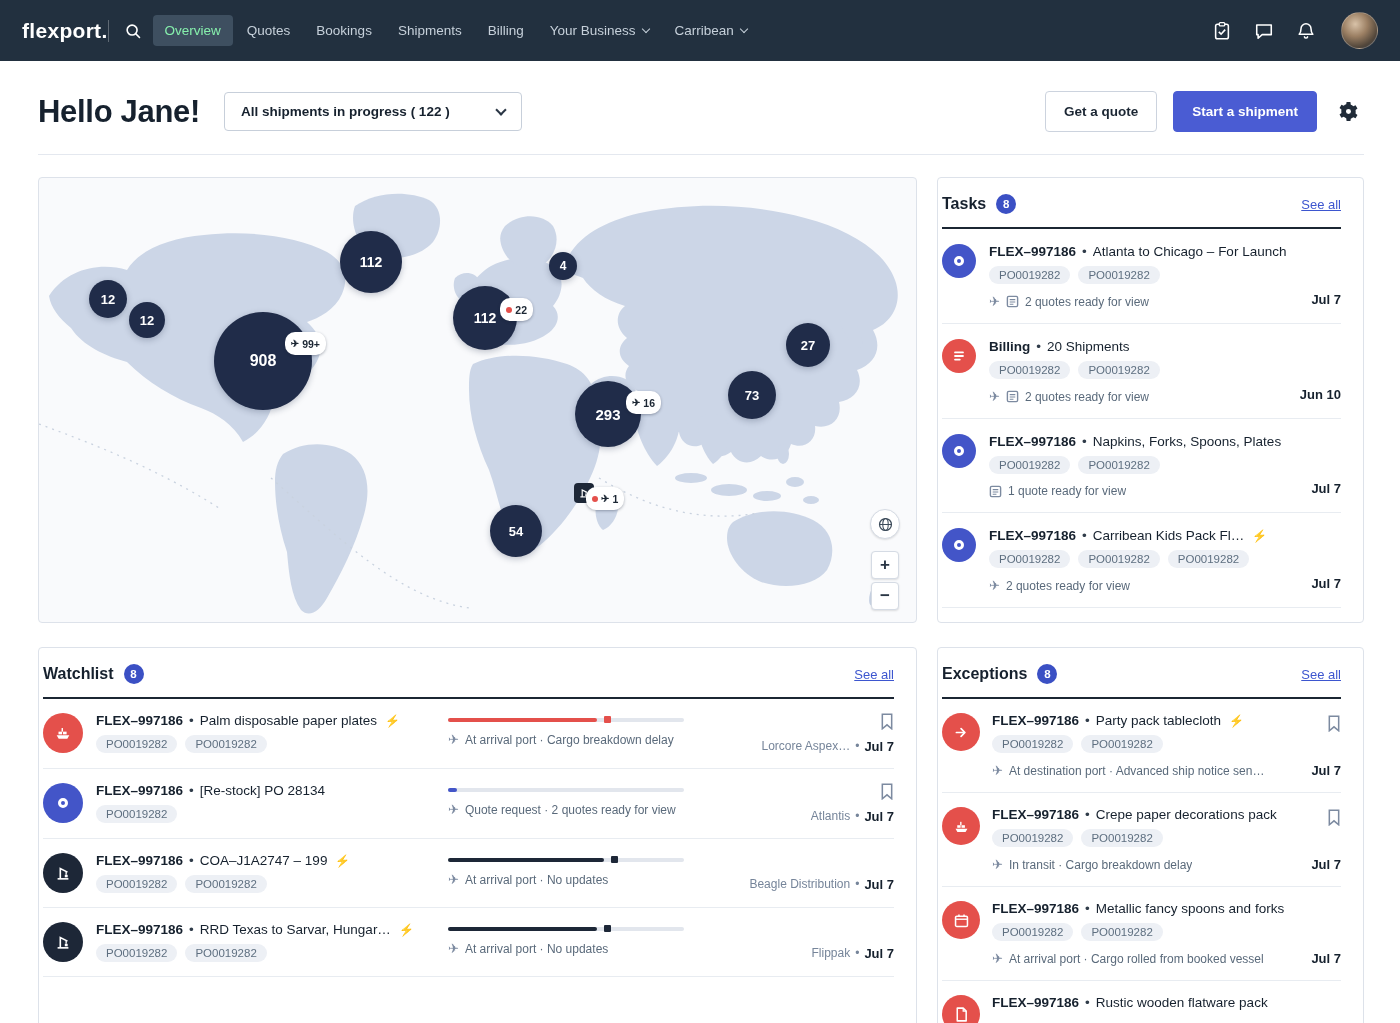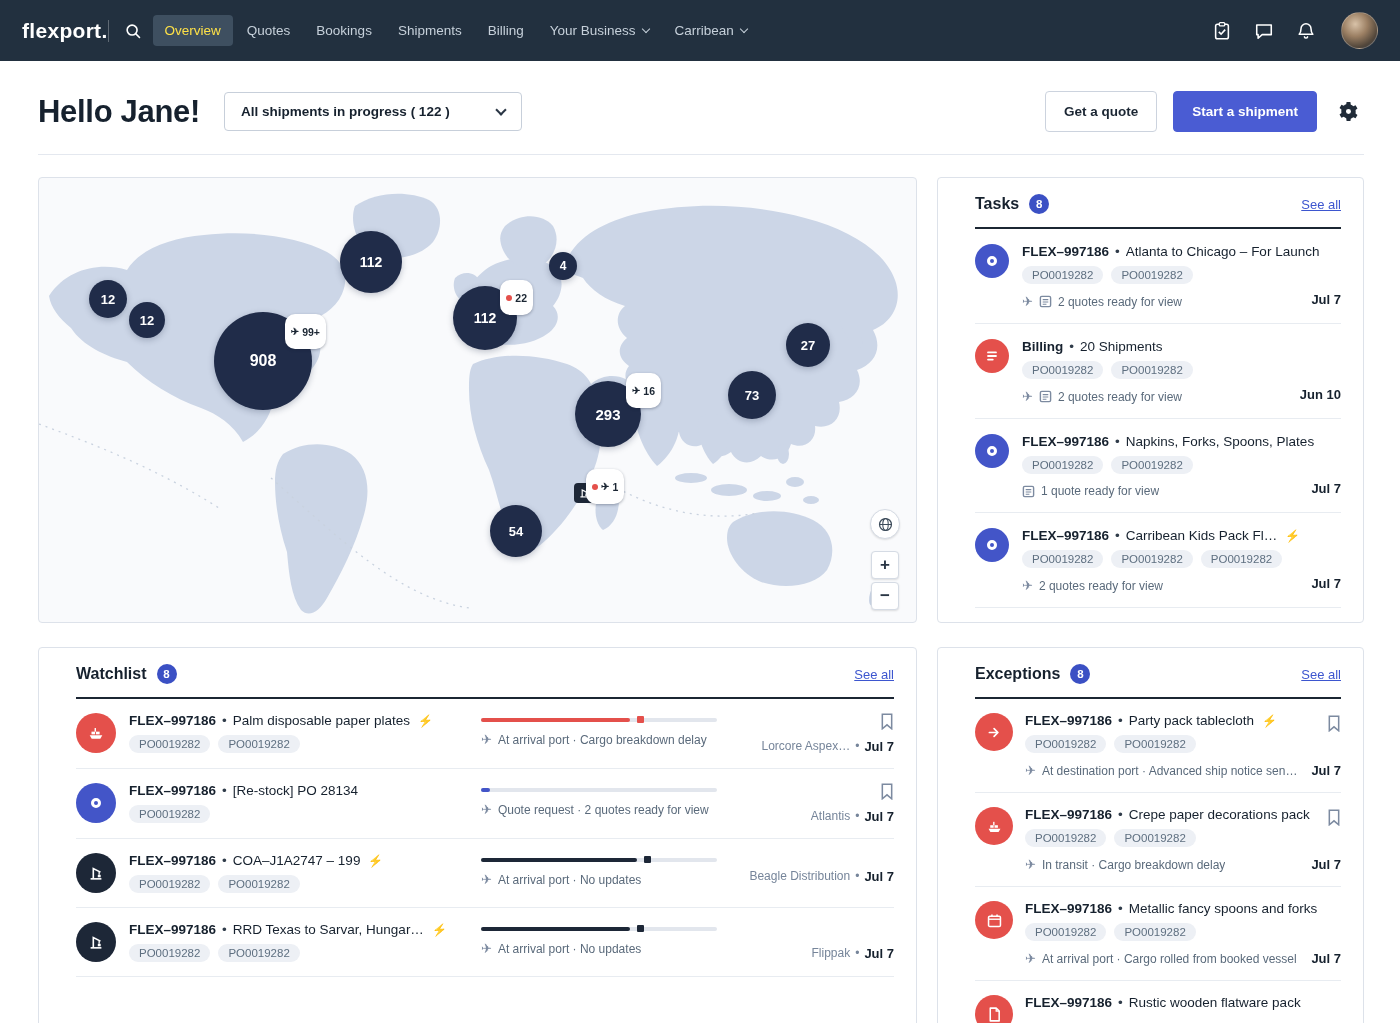--- a/index.html
+++ b/index.html
@@ -6,21 +6,21 @@
   html,body { width:1400px; height:1023px; margin:0; overflow:hidden; }
   body { font-family:"Liberation Sans", sans-serif; color:#16212e; background:#fff; }
 
   
   .topnav { height:61px; background:#22303f; display:flex; align-items:center; padding:0 22px; }
   .brand { color:#fff; font-size:21px; font-weight:bold; letter-spacing:.3px; margin-right:0; cursor:pointer; }
   .vsep { width:1px; height:22px; background:rgba(255,255,255,.28); margin-right:8px; }
   .icon-btn { background:none; border:none; padding:7px; cursor:pointer; display:flex; align-items:center; justify-content:center; }
   .nav-items { display:flex; align-items:center; gap:2px; margin-left:4px; }
   .nav-item { color:#c6d0da; font-size:13.5px; padding:8px 12px; border-radius:4px; text-decoration:none; cursor:pointer; display:flex; align-items:center; gap:7px; white-space:nowrap; }
-  .nav-item.active { background:#3e4f60; color:#fde047; }
+  .nav-item.active { background:#3e4f60; color:#86efac; }
   .caret { width:6px; height:6px; border-right:1.5px solid #c6d0da; border-bottom:1.5px solid #c6d0da; transform:rotate(45deg); margin-top:-4px; }
   .nav-right { margin-left:auto; display:flex; align-items:center; gap:8px; }
   .avatar { width:37px; height:37px; border-radius:50%; margin-left:10px; cursor:pointer;
             background:radial-gradient(circle at 38% 32%, #d8c2a8 0%, #9b7f63 38%, #54483c 70%, #262e3a 100%);
             border:1px solid rgba(255,255,255,.25); }
 
   
   .page-head { display:flex; align-items:center; padding:30px 36px 22px 38px; gap:24px; }
   h1 { font-size:31px; margin:0; letter-spacing:-.3px; }
   .filter { display:flex; align-items:center; border:1px solid #c7cfda; border-radius:4px; padding:11px 16px; font-size:13.5px; font-weight:bold; cursor:pointer; width:298px; justify-content:space-between; background:#fff; }
@@ -37,30 +37,30 @@
   .col-left { width:879px; display:flex; flex-direction:column; gap:24px; }
   .col-right { width:427px; display:flex; flex-direction:column; gap:24px; }
   .card { background:#fff; border:1px solid #dde2ea; border-radius:4px; }
 
   
   .map-card { position:relative; height:446px; background:#f9fafc; overflow:hidden; cursor:grab; }
   .world { position:absolute; inset:0; }
   .land { fill:#ccd6e7; }
   .route { fill:none; stroke:#c9d2df; stroke-width:1.3; stroke-dasharray:2 5; }
   .cluster { position:absolute; transform:translate(-50%,-50%); background:#202c49; border-radius:50%; color:#fff; display:flex; align-items:center; justify-content:center; font-weight:bold; cursor:pointer; box-shadow:0 2px 6px rgba(20,30,60,.25); }
-  .cbadge { position:absolute; background:#fff; border-radius:10px; height:35px; display:flex; align-items:center; gap:3px; padding:0 6px; font-size:10.5px; font-weight:bold; color:#1b2633; box-shadow:0 1px 3px rgba(20,30,50,.35); white-space:nowrap; }
+  .cbadge { position:absolute; background:#fff; border-radius:10px; height:23px; display:flex; align-items:center; gap:3px; padding:0 6px; font-size:10.5px; font-weight:bold; color:#1b2633; box-shadow:0 1px 3px rgba(20,30,50,.35); white-space:nowrap;margin-top:18px; }
   .bdot { width:6px; height:6px; border-radius:50%; background:#e4504b; }
   .bplane { font-size:10px; }
   .port-marker { position:absolute; width:20px; height:20px; border-radius:4px; background:#1d2737; transform:translate(-50%,-50%); display:flex; align-items:center; justify-content:center; cursor:pointer; }
   .map-ctrls { position:absolute; right:16px; bottom:12px; display:flex; flex-direction:column; align-items:center; }
   .globe-btn { width:30px; height:30px; border-radius:50%; background:#fff; border:1px solid #d5dbe4; box-shadow:0 1px 2px rgba(0,0,0,.12); margin-bottom:9px; display:flex; align-items:center; justify-content:center; cursor:pointer; padding:0; }
   .zoom-btn { width:28px; height:28px; border-radius:4px; background:#fff; border:1px solid #d5dbe4; box-shadow:0 1px 2px rgba(0,0,0,.12); font-size:17px; font-weight:bold; color:#2a3645; cursor:pointer; display:flex; align-items:center; justify-content:center; padding:0; margin-top:3px; font-family:inherit; }
 
   
-  .panel { padding:16px 22px 0 37px; overflow:hidden; }
+  .panel { padding:16px 22px 0 4px; overflow:hidden; }
   .panel-head { display:flex; align-items:center; gap:10px; border-bottom:2px solid #1b2633; padding-bottom:13px; }
   .panel-title { font-size:16px; font-weight:bold; }
   .count-badge { background:#3b50c4; color:#fff; min-width:20px; height:20px; border-radius:10px; display:flex; align-items:center; justify-content:center; font-size:11.5px; font-weight:bold; padding:0 4px; }
   .see-all { margin-left:auto; color:#3d56cf; font-size:13px; text-decoration:underline; cursor:pointer; }
 
   .cicon { border-radius:50%; display:flex; align-items:center; justify-content:center; flex:0 0 auto; }
   .sz34 { width:34px; height:34px; } .sz38 { width:38px; height:38px; } .sz40 { width:40px; height:40px; }
   .blue { background:#4355c8; } .red { background:#e4504b; } .navy { background:#1d2737; }
   .ring { width:10px; height:10px; border:3.5px solid #fff; border-radius:50%; }
 
@@ -392,21 +392,21 @@
           <div class="pbar">
             <div class="pfill fill-navy" style="width: 66%;"></div>
             <i class="pmark fill-navy" style="left: 69%;"></i>
           </div>
           <div class="t-status">
               <span class="plane">✈</span>
               <span class="status-text">At arrival port · No updates</span>
             </div>
         </div>
         <div class="w-right">
-          <div class="w-meta" style="margin-top:16px">
+          <div class="w-meta" style="margin-top:24px">
               <span>Beagle Distribution</span>
               <span>•</span>
               <b>Jul 7</b>
             </div>
         </div>
       </div>
 
       <div class="w-item">
         <div class="w-left">
           <span class="cicon sz40 navy">

